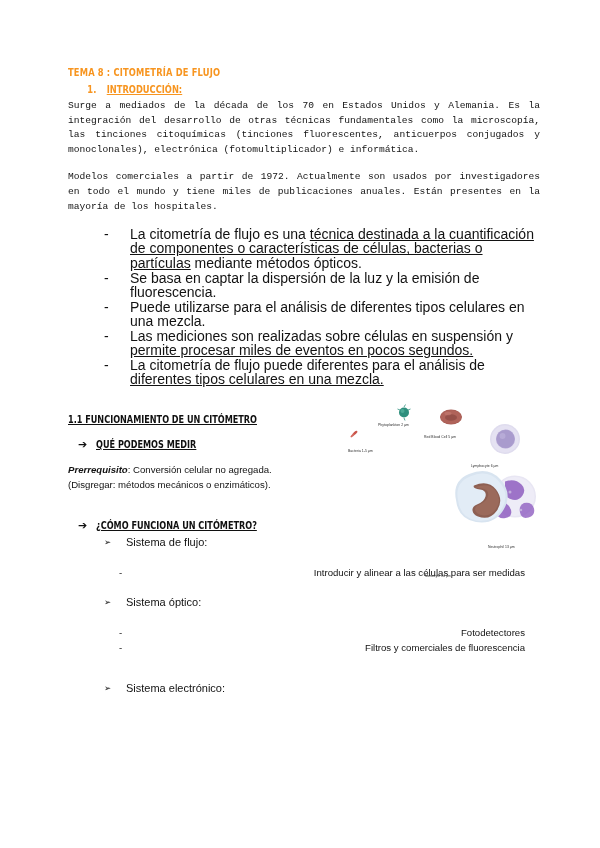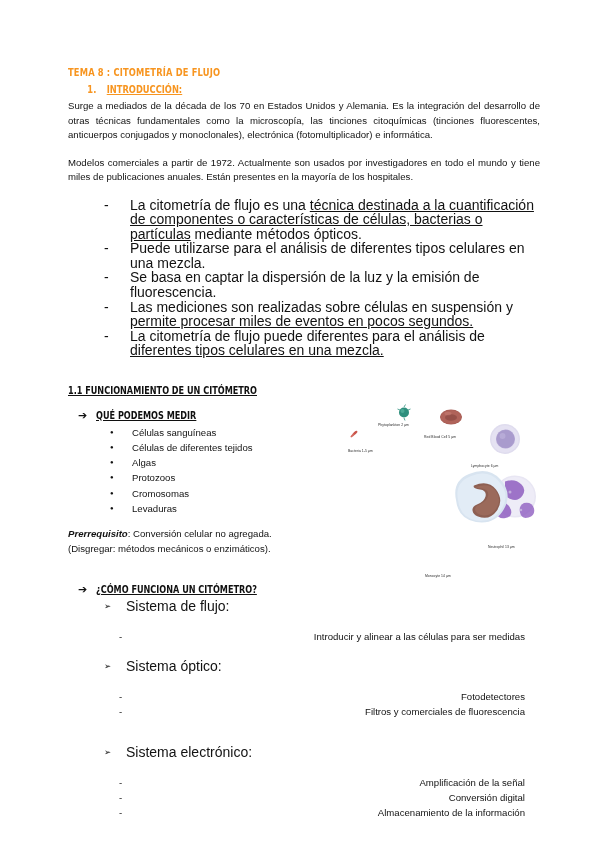--- a/index.html
+++ b/index.html
@@ -74,20 +74,21 @@
     display: inline-block;
     width: 18px;
   }
   
   p.body-par {
     font-size: 9.6px;
     line-height: 14.6px;
     text-align: justify;
     margin: 0 0 13px 0;
     color: #121212;
+    font-family: Liberation Mono, monospace;
   }
   .u { text-decoration: underline; }
   .b { font-weight: bold; font-style: italic; }
 
   
   ul.dash-list {
     list-style: none;
     margin: 0;
     padding: 0 0 0 36px;
   }
@@ -129,21 +130,21 @@
   }
 
   
   ul.arrow-list {
     list-style: none;
     margin: 2px 0 0 0;
     padding: 0 0 0 36px;
   }
   ul.arrow-list > li.al-item {
     position: relative;
-    font-size: 14px;
+    font-size: 11px;
     line-height: 15px;
     padding-left: 22px;
     color: #121212;
   }
   ul.arrow-list > li.al-item::before {
     content: "\27A2";
     position: absolute;
     left: 0;
     top: 0;
     font-family: "DejaVu Sans", sans-serif;
@@ -212,51 +213,43 @@
 
   <p class="body-par">Surge a mediados de la década de los 70 en Estados Unidos y Alemania. Es la integración del desarrollo de otras técnicas fundamentales como la microscopía, las tinciones citoquímicas (tinciones fluorescentes, anticuerpos conjugados y monoclonales), electrónica (fotomultiplicador) e informática.</p>
 
   <p class="body-par">Modelos comerciales a partir de 1972. Actualmente son usados por investigadores en todo el mundo y tiene miles de publicaciones anuales. Están presentes en la mayoría de los hospitales.</p>
 
   <ul class="dash-list">
     <li>
       <span>La citometría de flujo es una </span><span class="u">técnica destinada a la cuantificación de componentes o características de células, bacterias o partículas</span><span> mediante métodos ópticos.</span>
     </li>
     <li>
+      <span>Se basa en captar la dispersión de la luz y la emisión de fluorescencia.</span>
+    </li>
+    <li>
       <span>Puede utilizarse para el análisis de diferentes tipos celulares en una mezcla.</span>
-    </li>
-    <li>
-      <span>Se basa en captar la dispersión de la luz y la emisión de fluorescencia.</span>
     </li>
     <li>
       <span>Las mediciones son realizadas sobre células en suspensión y </span><span class="u">permite procesar miles de eventos en pocos segundos.</span>
     </li>
     <li>
       <span>La citometría de flujo puede diferentes para el análisis de </span><span class="u">diferentes tipos celulares en una mezcla.</span>
     </li>
   </ul>
 
   <div class="spacer-lg"></div>
 
   <div>
     <span class="sec-heading">1.1 FUNCIONAMIENTO DE UN CITÓMETRO</span>
   </div>
 
   <div class="arrow-heading">
     <span class="arrow">➔</span><span class="sec-heading">QUÉ PODEMOS MEDIR</span>
   </div>
 
-  <ul class="dot-list">
-    <li>Células sanguíneas</li>
-    <li>Células de diferentes tejidos</li>
-    <li>Algas</li>
-    <li>Protozoos</li>
-    <li>Cromosomas</li>
-    <li>Levaduras</li>
-  </ul>
 
   <div class="prereq">
     <span class="b">Prerrequisito</span><span>: Conversión celular no agregada.</span><br>
     <span>(Disgregar: métodos mecánicos o enzimáticos).</span>
   </div>
 
   <div class="spacer-md"></div>
 
   <div class="arrow-heading">
     <span class="arrow">➔</span><span class="sec-heading">¿CÓMO FUNCIONA UN CITÓMETRO?</span>
@@ -274,25 +267,20 @@
   </ul>
   <ul class="sub-dash">
     <li>Fotodetectores</li>
     <li>Filtros y comerciales de fluorescencia</li>
   </ul>
 
   <div class="spacer-sm"></div>
 
   <ul class="arrow-list">
     <li class="al-item">Sistema electrónico:</li>
-  </ul>
-  <ul class="sub-dash">
-    <li>Amplificación de la señal</li>
-    <li>Conversión digital</li>
-    <li>Almacenamiento de la información</li>
   </ul>
 
 </div>
 
 <div class="cell-figure">
   <svg width="212" height="128" viewBox="0 0 424 256">
 
     <g>
       <ellipse cx="30" cy="58" rx="6" ry="2.6" fill="#c9544a" transform="rotate(-40 30 58)"></ellipse>
       <ellipse cx="25" cy="63" rx="5" ry="2.2" fill="#d4695e" transform="rotate(-40 25 63)"></ellipse>

